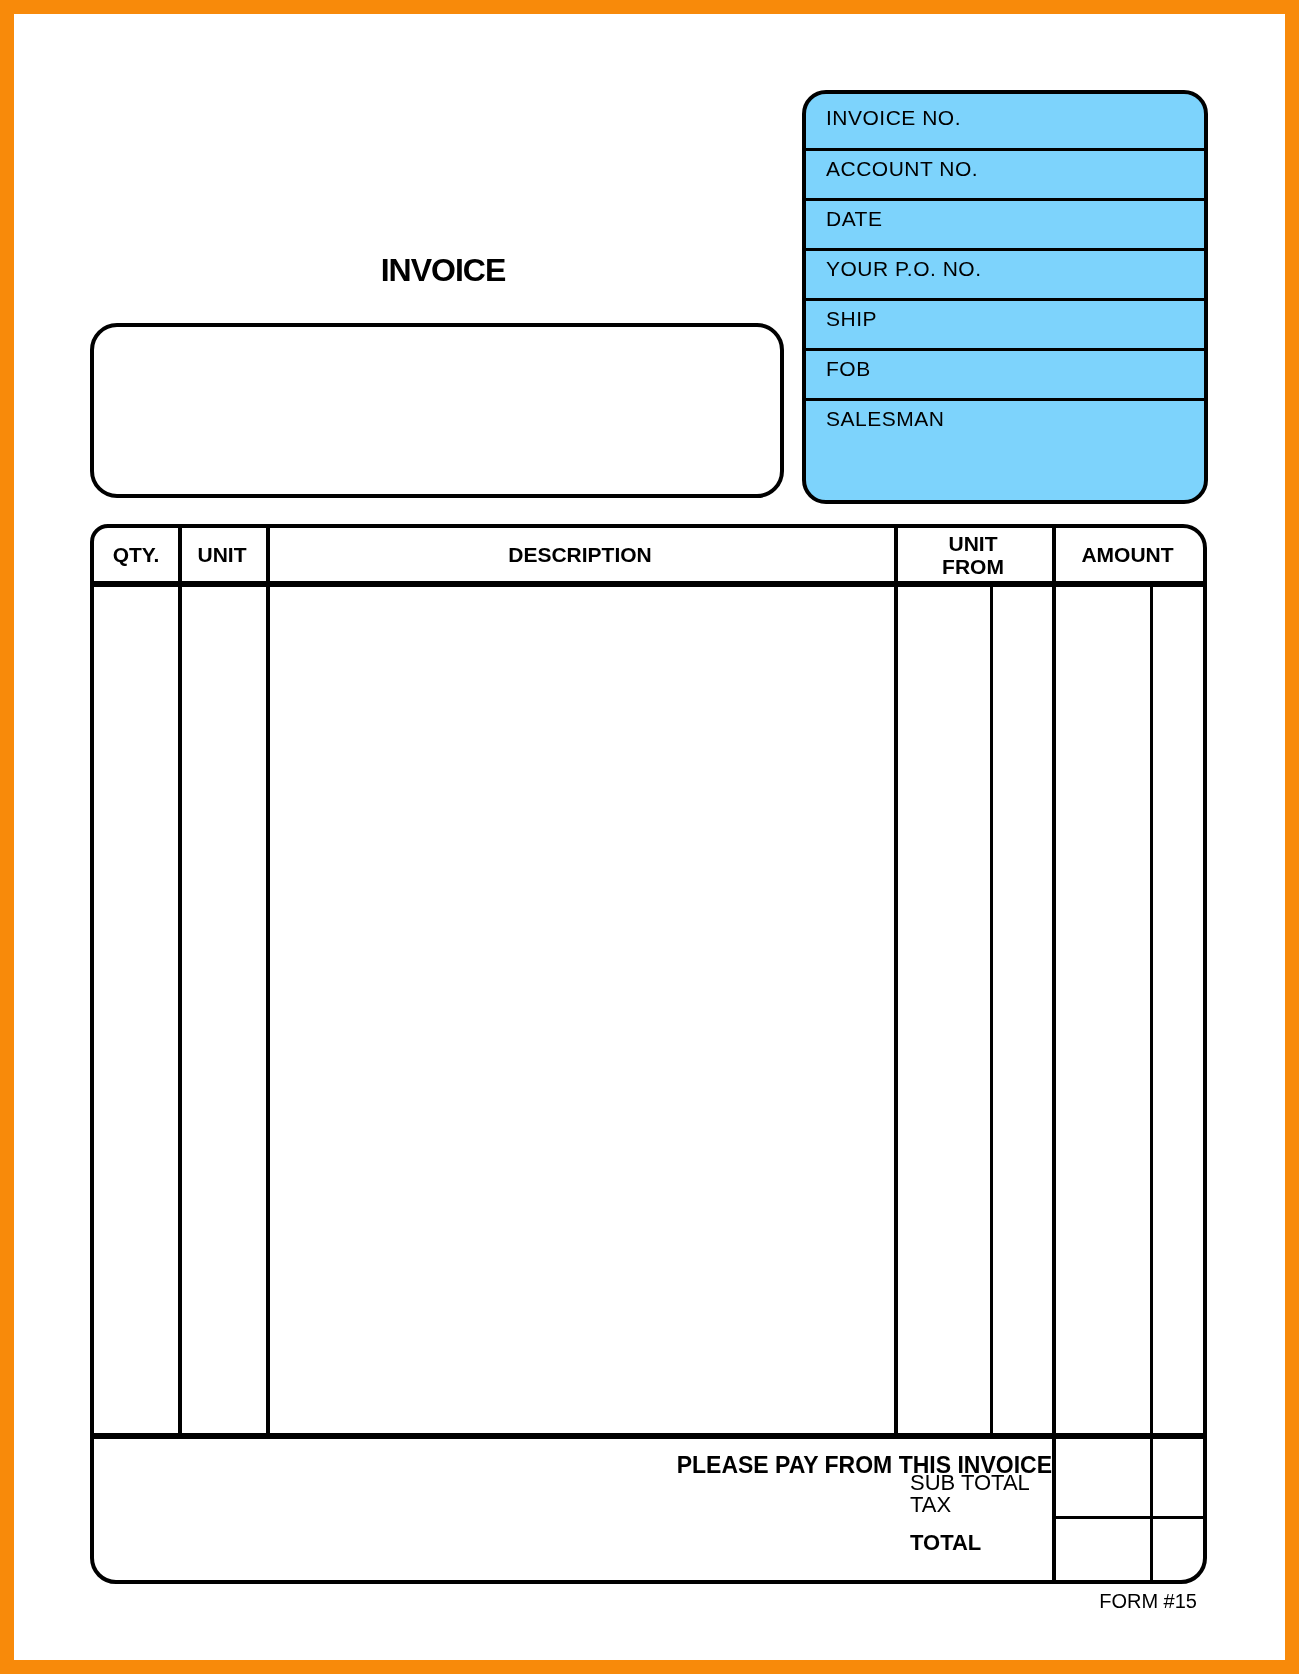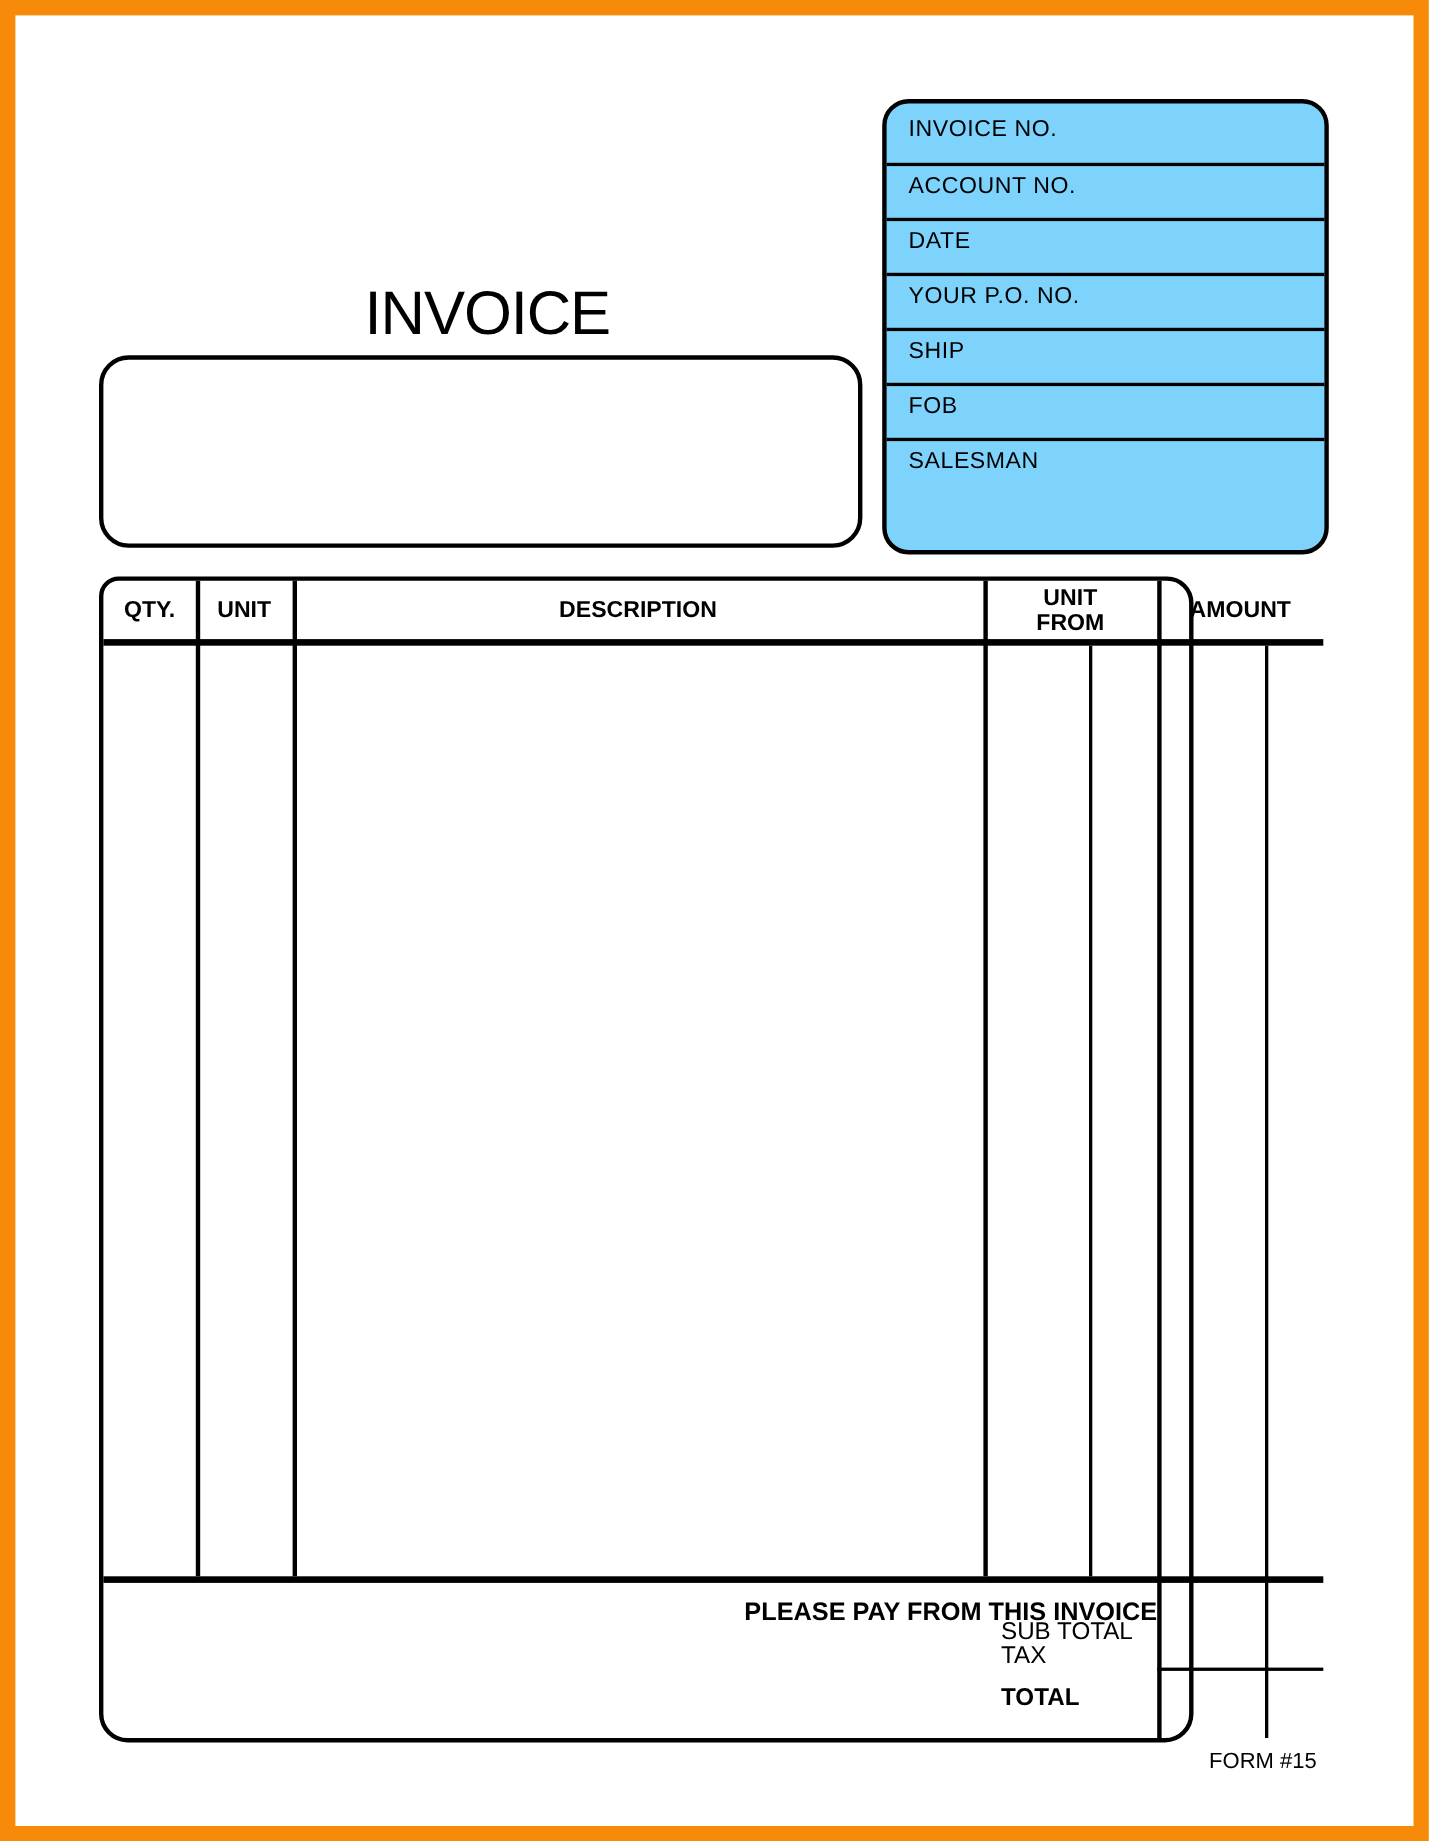--- a/index.html
+++ b/index.html
@@ -35,40 +35,40 @@
   .info-row.r1, .info-row.r2, .info-row.r3, .info-row.r4,
   .info-row.r5, .info-row.r6 { flex: 0 0 50px; }
   .info-row.r7 { flex: 1 1 auto; border-bottom: none; }
   .info-label { font-size: 21px; letter-spacing: 0.5px; }
 
   
   .title {
     position: absolute;
     left: 62px; top: 238px; width: 734px;
     text-align: center;
-    font-size: 56px;
-    font-weight: normal;
+    font-size: 32px;
+    font-weight: bold;
     letter-spacing: -1px;
   }
 
   
   .address-box {
     position: absolute;
     left: 76px; top: 309px;
     width: 694px; height: 175px;
     border: 4px solid #000;
     border-radius: 27px;
     background: #fff;
   }
 
   
   .items-table {
     position: absolute;
     left: 76px; top: 510px;
-    width: 995px; height: 1060px;
+    width: 1117px; height: 1060px;
     border: 4px solid #000;
     border-radius: 18px 24px 26px 26px;
     background: #fff;
     padding-left: 23px;
   }
   .items-table .vline, .items-table .hline { position: absolute; background: #000; }
 
   .v-qty-unit   { left: 84px;  top: 0;    width: 4px; height: 905px; }
   .v-unit-desc  { left: 172px; top: 0;    width: 4px; height: 905px; }
   .v-desc-up    { left: 800px; top: 0;    width: 4px; height: 905px; }

